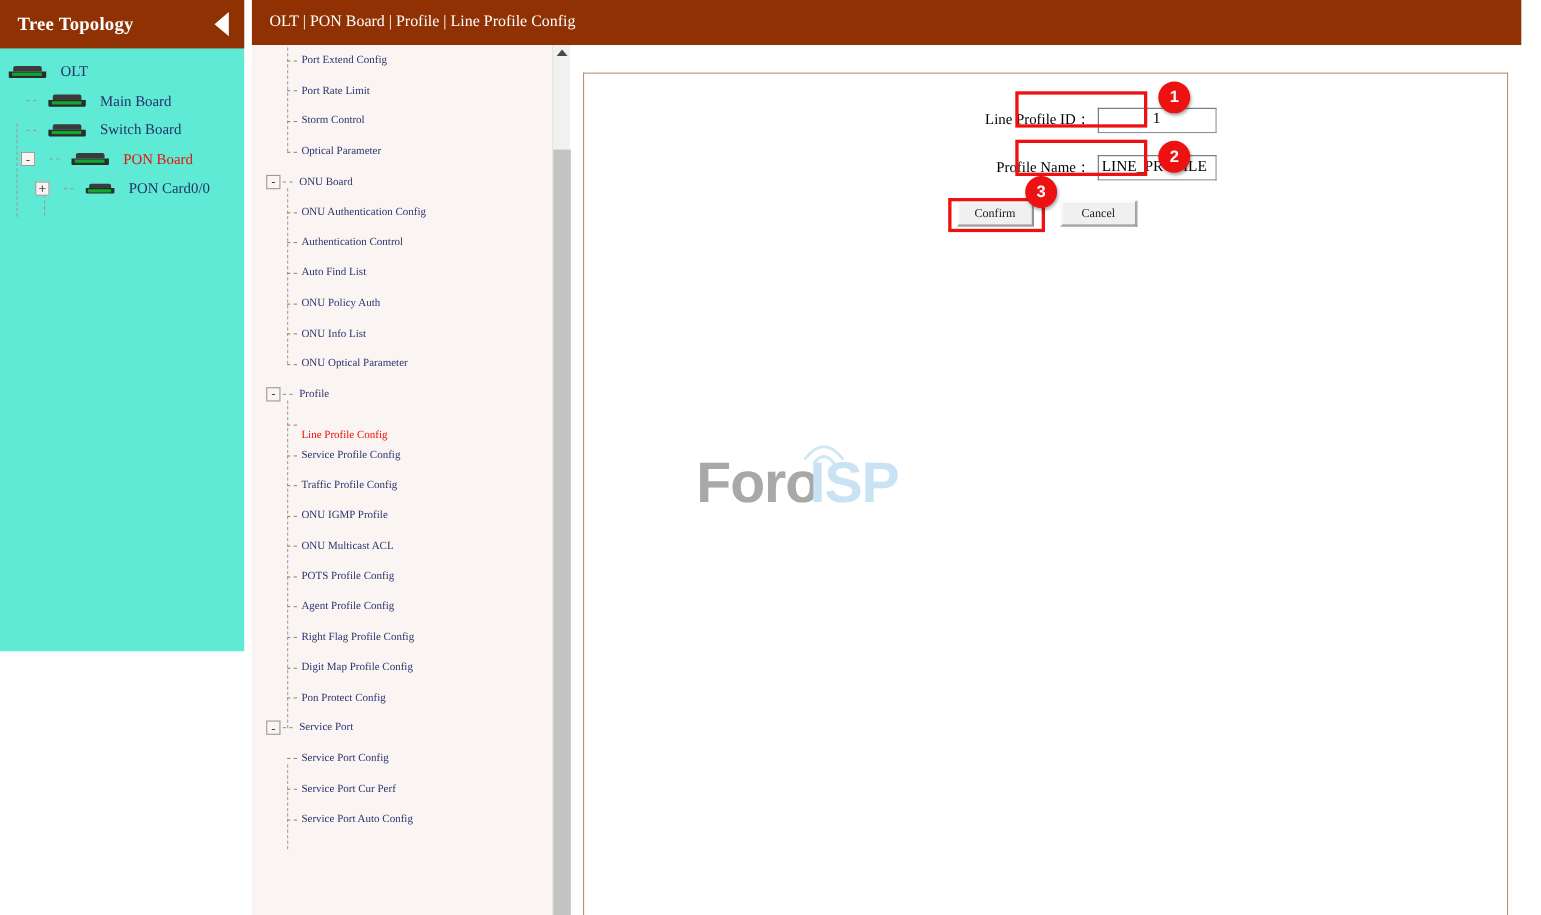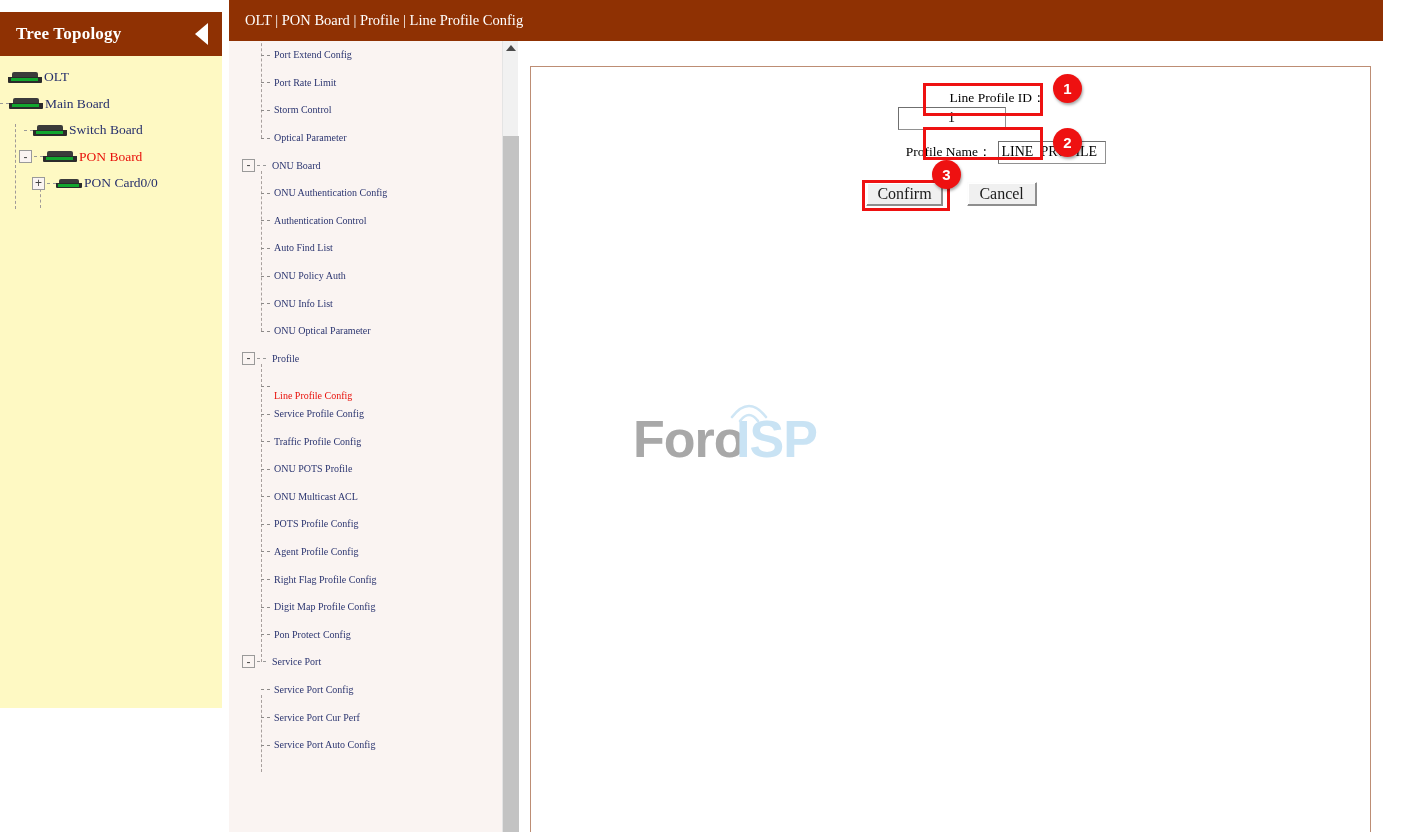--- a/index.html
+++ b/index.html
@@ -15,24 +15,24 @@
   #app {
     position: relative;
     width: 1401px;
     height: 832px;
     background: #ffffff;
   }
 
   
   .sidebar {
     position: absolute;
-    left: 0; top: 12px;
+    left: 0; top: 0;
     width: 222px;
-    height: 696px;
-    background: #fef9c3;
+    height: 592px;
+    background: #5eead4;
   }
   .sidebar-header {
     position: relative;
     height: 44px;
     background: #8f3103;
     color: #ffffff;
     display: flex;
     align-items: center;
     padding: 0 10px 0 16px;
   }
@@ -57,20 +57,21 @@
     padding: 8px 0 0 0;
     font-size: 13.5px;
     color: #26306b;
   }
   .tnode {
     position: relative;
     height: 26.5px;
     display: flex;
     align-items: center;
     white-space: nowrap;
+    gap: 11px;
   }
   .tnode .lbl { cursor: pointer; }
   .tnode.active .lbl { color: #e8110b; }
   .tnode .lbl { color: #27306c; }
 
   
   .dev-icon {
     position: relative;
     width: 34px; height: 11px;
     margin-right: 2px;
@@ -297,21 +298,21 @@
   }
   .btn {
     min-width: 70px;
     height: 24px;
     background: #f0f0f0;
     border: 1px solid #8e8e8e;
     border-top-color: #fdfdfd;
     border-left-color: #fdfdfd;
     box-shadow: inset -1px -1px 0 #8e8e8e, inset 1px 1px 0 #ffffff;
     font-family: "Liberation Serif", serif;
-    font-size: 16px;
+    font-size: 11px;
     color: #1c1c1c;
     cursor: pointer;
     padding: 0 10px;
   }
 
   
   .watermark {
     position: absolute;
     left: 102px; top: 330px;
     width: 200px;
@@ -358,21 +359,21 @@
 
       <div class="tnode" style="padding-left:8px;">
         <span class="dev-icon">
           <span class="top"></span>
             <span class="base"></span>
             <span class="led"></span>
         </span>
         <span class="lbl">OLT</span>
       </div>
 
-      <div class="tnode" style="">
+      <div class="tnode" style="padding-left:24px;">
         <span class="dashline"></span>
         <span class="dev-icon">
           <span class="top"></span>
             <span class="base"></span>
             <span class="led"></span>
         </span>
         <span class="lbl">Main Board</span>
       </div>
 
       <div class="tnode" style="padding-left:24px;">
@@ -477,21 +478,21 @@
         <div class="mitem leaf">
           <span class="elbow"></span>
           <span class="mlabel">Service Profile Config</span>
         </div>
         <div class="mitem leaf">
           <span class="elbow"></span>
           <span class="mlabel">Traffic Profile Config</span>
         </div>
         <div class="mitem leaf">
           <span class="elbow"></span>
-          <span class="mlabel">ONU POTS Profile</span>
+          <span class="mlabel">ONU IGMP Profile</span>
         </div>
         <div class="mitem leaf">
           <span class="elbow"></span>
           <span class="mlabel">ONU Multicast ACL</span>
         </div>
         <div class="mitem leaf">
           <span class="elbow"></span>
           <span class="mlabel">POTS Profile Config</span>
         </div>
         <div class="mitem leaf">
@@ -533,21 +534,21 @@
   <div class="scrollbar">
     <div class="sb-up"></div>
     <div class="sb-thumb"></div>
   </div>
 
   <div class="content-wrap">
     <div class="panel">
 
       <div class="form-area">
 
-        <div class="form-row" style="margin-top:20px;flex-direction:column;">
+        <div class="form-row" style="margin-top:20px;">
           <span class="form-label">Line Profile ID：</span>
           <input class="txtfield" type="text" value="1" style="">
         </div>
 
         <div class="form-row" style="margin-top:-1px;">
           <span class="form-label">Profile Name：</span>
           <input class="txtfield name" type="text" value="LINE_PROFILE" style="">
         </div>
 
         <div class="btnrow">

